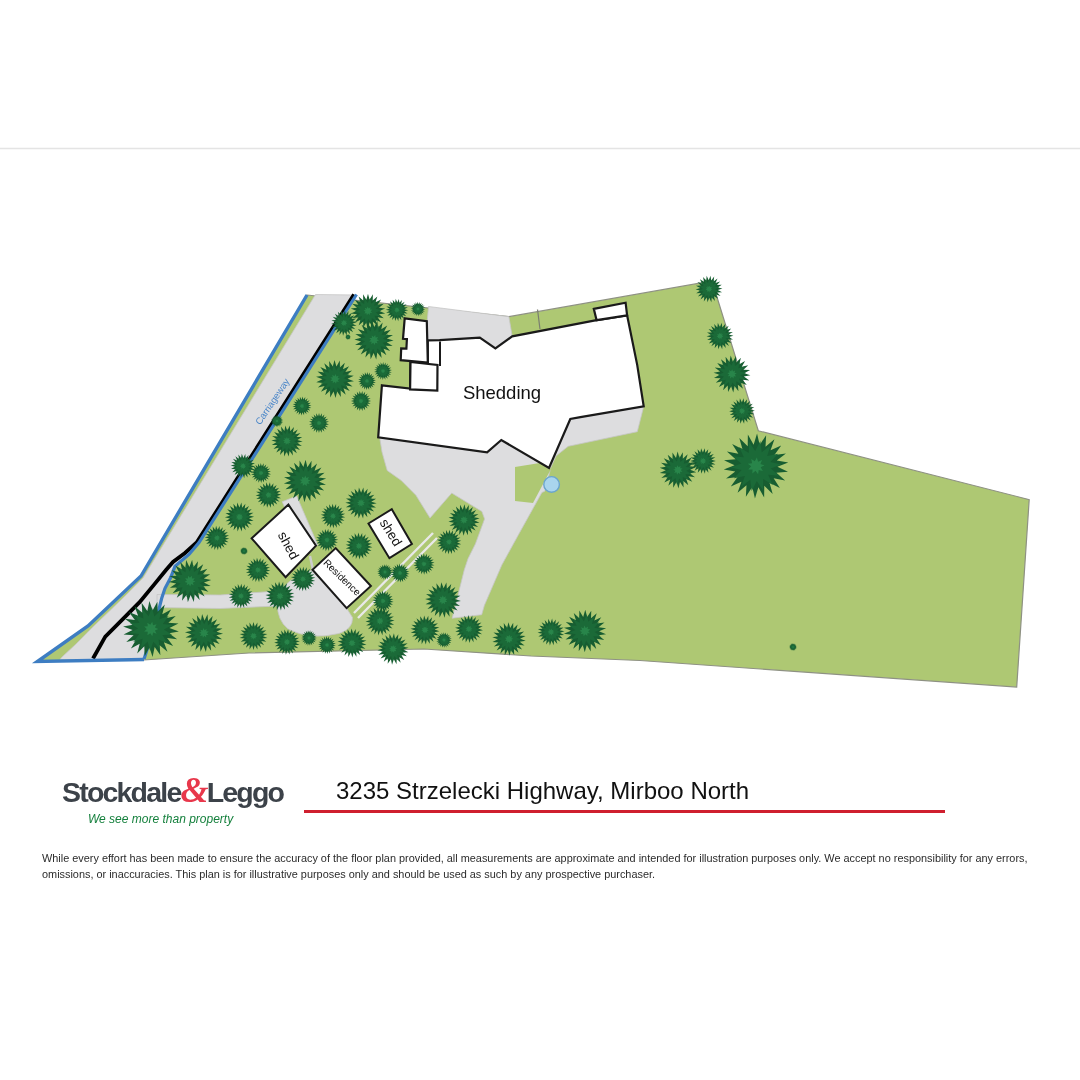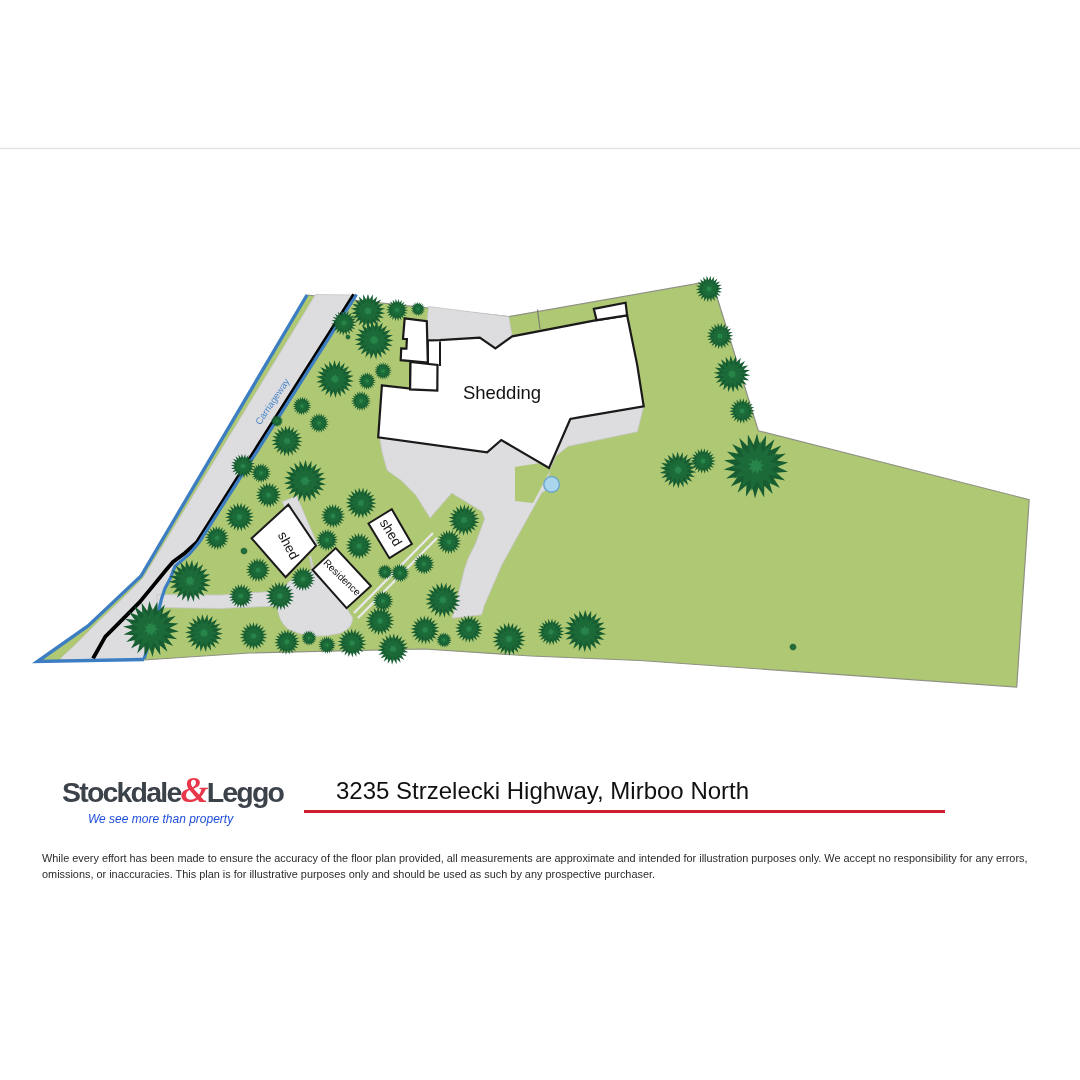--- a/index.html
+++ b/index.html
@@ -1,20 +1,20 @@
 <!DOCTYPE html>
 <html><head>
 <meta charset="utf-8">
 <style>
 html,body{margin:0;padding:0;background:#ffffff;width:1080px;height:1080px;overflow:hidden;}
 body{font-family:"Liberation Sans",sans-serif;position:relative;}
 .logo{position:absolute;left:46px;top:769px;width:240px;}
 .logo .main{font-weight:bold;font-size:28.5px;color:#3c4249;letter-spacing:-1.8px;white-space:nowrap;margin-left:16px;}
 .logo .amp{color:#e8374b;font-size:36px;font-family:"Liberation Serif",serif;font-style:italic;font-weight:bold;margin:0 0px;}
-.logo .tag{font-size:12px;color:#1d4ed8;font-style:italic;margin-top:1px;margin-left:42px;letter-spacing:0px;}
+.logo .tag{font-size:12px;color:#15803d;font-style:italic;margin-top:1px;margin-left:42px;letter-spacing:0px;}
 .addr{position:absolute;left:319px;top:777px;font-size:24px;color:#111;margin-left:17px;}
 .redline{position:absolute;left:304px;top:810px;width:641px;height:3px;background:#cf1f2f;}
 .disc{position:absolute;left:42px;top:850px;width:1060px;font-size:10.9px;line-height:16px;color:#2b2b2b;}
 </style>
 </head>
 <body>
 
 <svg width="1080" height="1080" viewBox="0 0 1080 1080" style="position:absolute;left:0;top:0">
 <defs>
 

